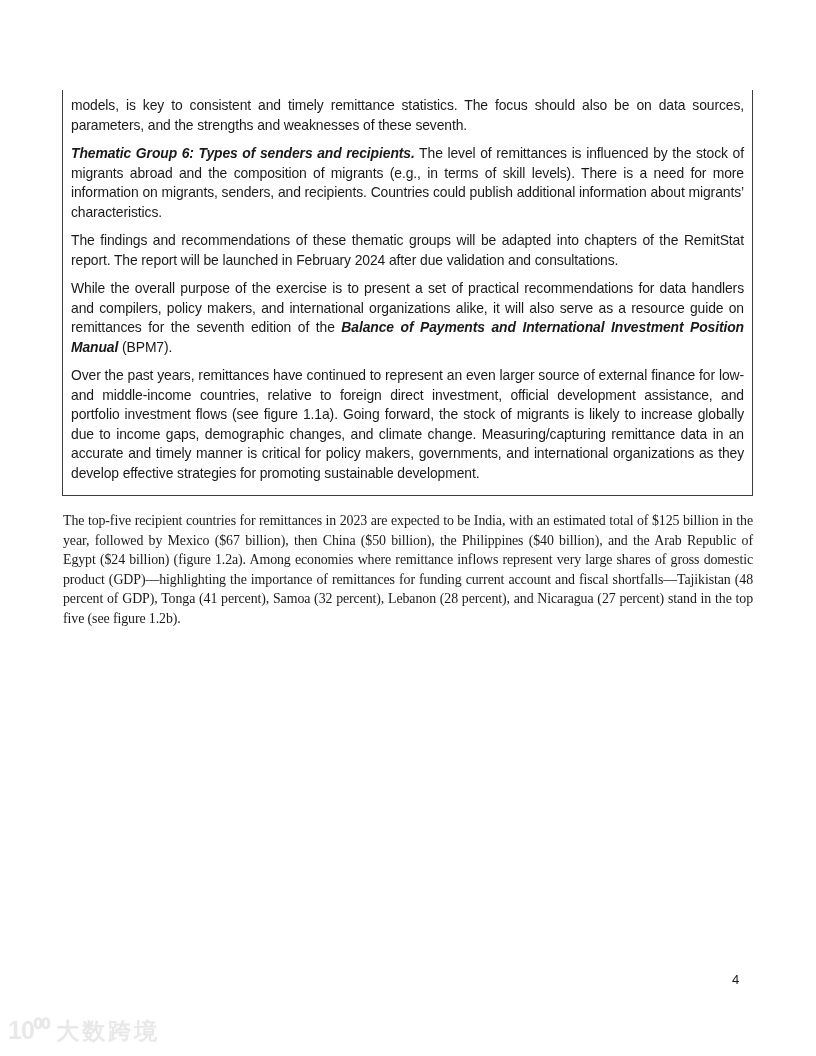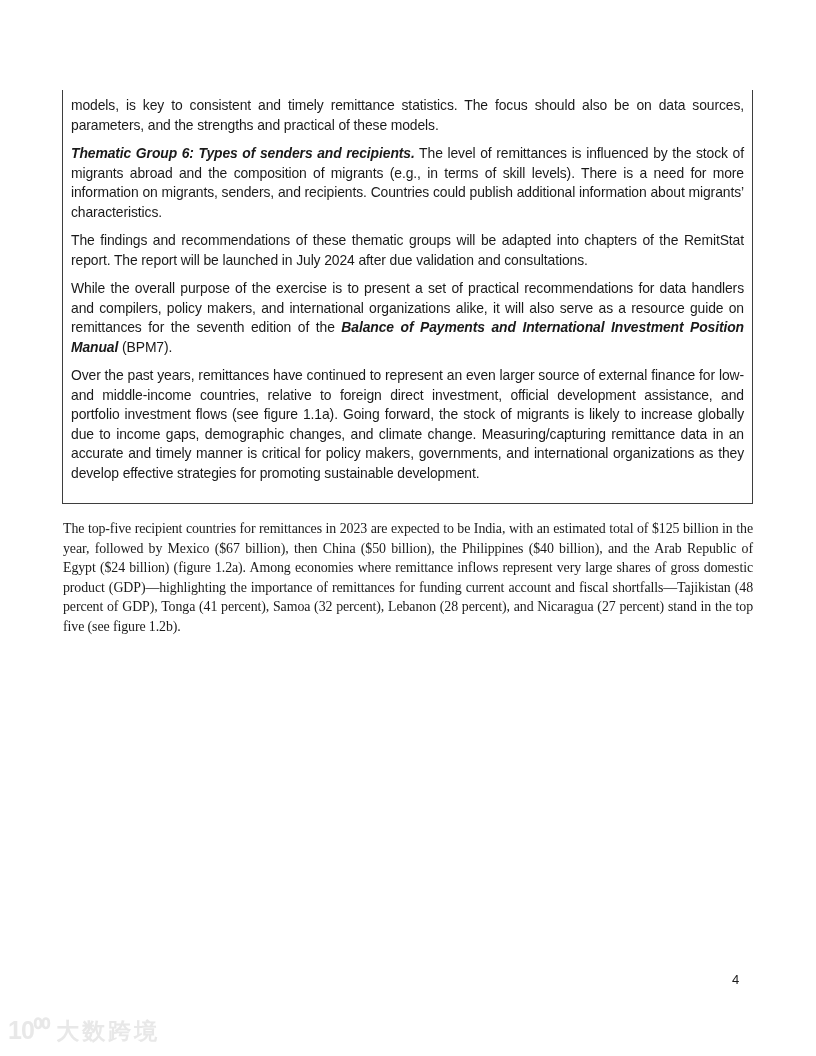--- a/index.html
+++ b/index.html
@@ -31,21 +31,21 @@
     box-sizing: border-box;
   }
   p.doc-para {
     margin: 0 0 9px 0;
     font-size: 13.9px;
     line-height: 19.5px;
     letter-spacing: -0.1px;
     text-align: justify;
   }
   .continued-box p.doc-para:last-child {
-    margin-bottom: 12px;
+    margin-bottom: 4px;
   }
   .it {
     font-style: italic;
     font-weight: bold;
   }
   .body-para {
     margin-top: 15px !important;
     margin-left: 1px !important;
     font-family: Liberation Serif, serif;
   }
@@ -82,25 +82,25 @@
   }
 </style>
 </head>
 <body>
 
 <div class="page">
 
   <div class="content">
 
     <div class="continued-box">
-      <p class="doc-para">models, is key to consistent and timely remittance statistics. The focus should also be on data sources, parameters, and the strengths and practical of these models.</p>
+      <p class="doc-para">models, is key to consistent and timely remittance statistics. The focus should also be on data sources, parameters, and the strengths and weaknesses of these seventh.</p>
 
       <p class="doc-para"><span class="it">Thematic Group 6: Types of senders and recipients.</span><span> The level of remittances is influenced by the stock of migrants abroad and the composition of migrants (e.g., in terms of skill levels). There is a need for more information on migrants, senders, and recipients. Countries could publish additional information about migrants’ characteristics.</span></p>
 
-      <p class="doc-para">The findings and recommendations of these thematic groups will be adapted into chapters of the RemitStat report. The report will be launched in July 2024 after due validation and consultations.</p>
+      <p class="doc-para">The findings and recommendations of these thematic groups will be adapted into chapters of the RemitStat report. The report will be launched in February 2024 after due validation and consultations.</p>
 
       <p class="doc-para"><span>While the overall purpose of the exercise is to present a set of practical recommendations for data handlers and compilers, policy makers, and international organizations alike, it will also serve as a resource guide on remittances for the seventh edition of the </span><span class="it">Balance of Payments and International Investment Position Manual</span><span> (BPM7).</span></p>
 
       <p class="doc-para">Over the past years, remittances have continued to represent an even larger source of external finance for low- and middle-income countries, relative to foreign direct investment, official development assistance, and portfolio investment flows (see figure 1.1a). Going forward, the stock of migrants is likely to increase globally due to income gaps, demographic changes, and climate change. Measuring/capturing remittance data in an accurate and timely manner is critical for policy makers, governments, and international organizations as they develop effective strategies for promoting sustainable development.</p>
     </div>
 
     <p class="doc-para body-para">The top-five recipient countries for remittances in 2023 are expected to be India, with an estimated total of $125 billion in the year, followed by Mexico ($67 billion), then China ($50 billion), the Philippines ($40 billion), and the Arab Republic of Egypt ($24 billion) (figure 1.2a). Among economies where remittance inflows represent very large shares of gross domestic product (GDP)—highlighting the importance of remittances for funding current account and fiscal shortfalls—Tajikistan (48 percent of GDP), Tonga (41 percent), Samoa (32 percent), Lebanon (28 percent), and Nicaragua (27 percent) stand in the top five (see figure 1.2b).</p>
 
   </div>
 

